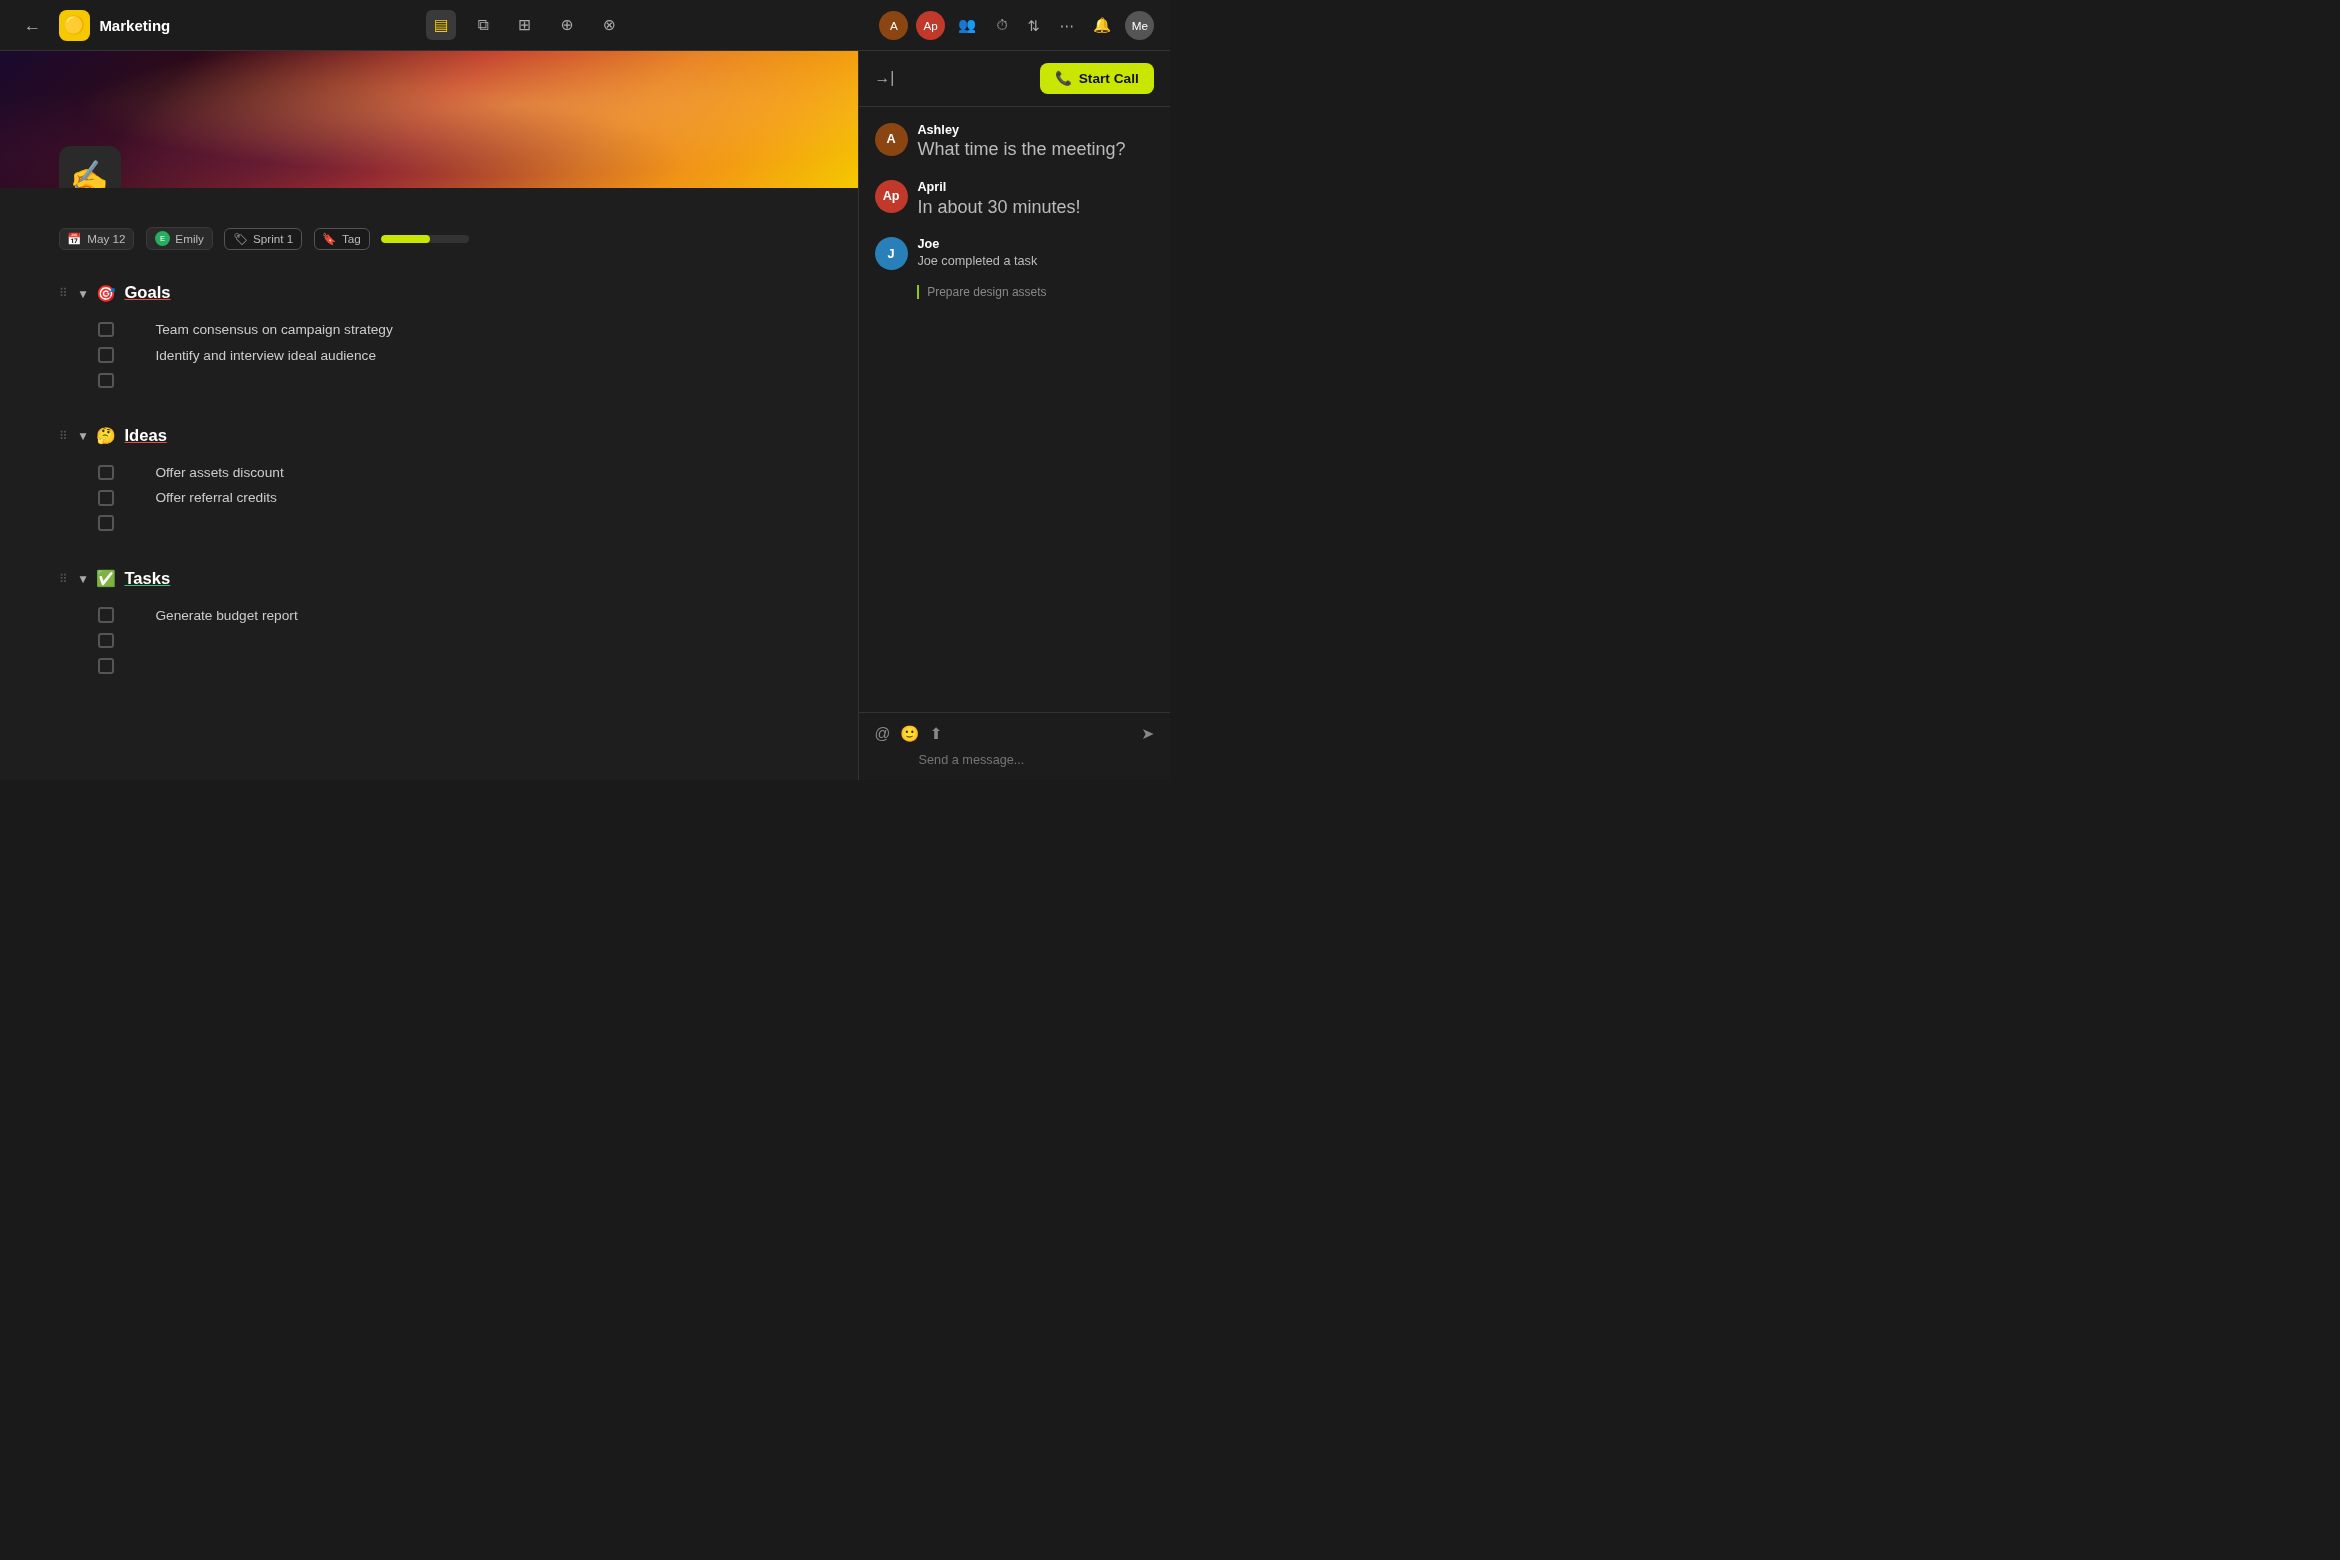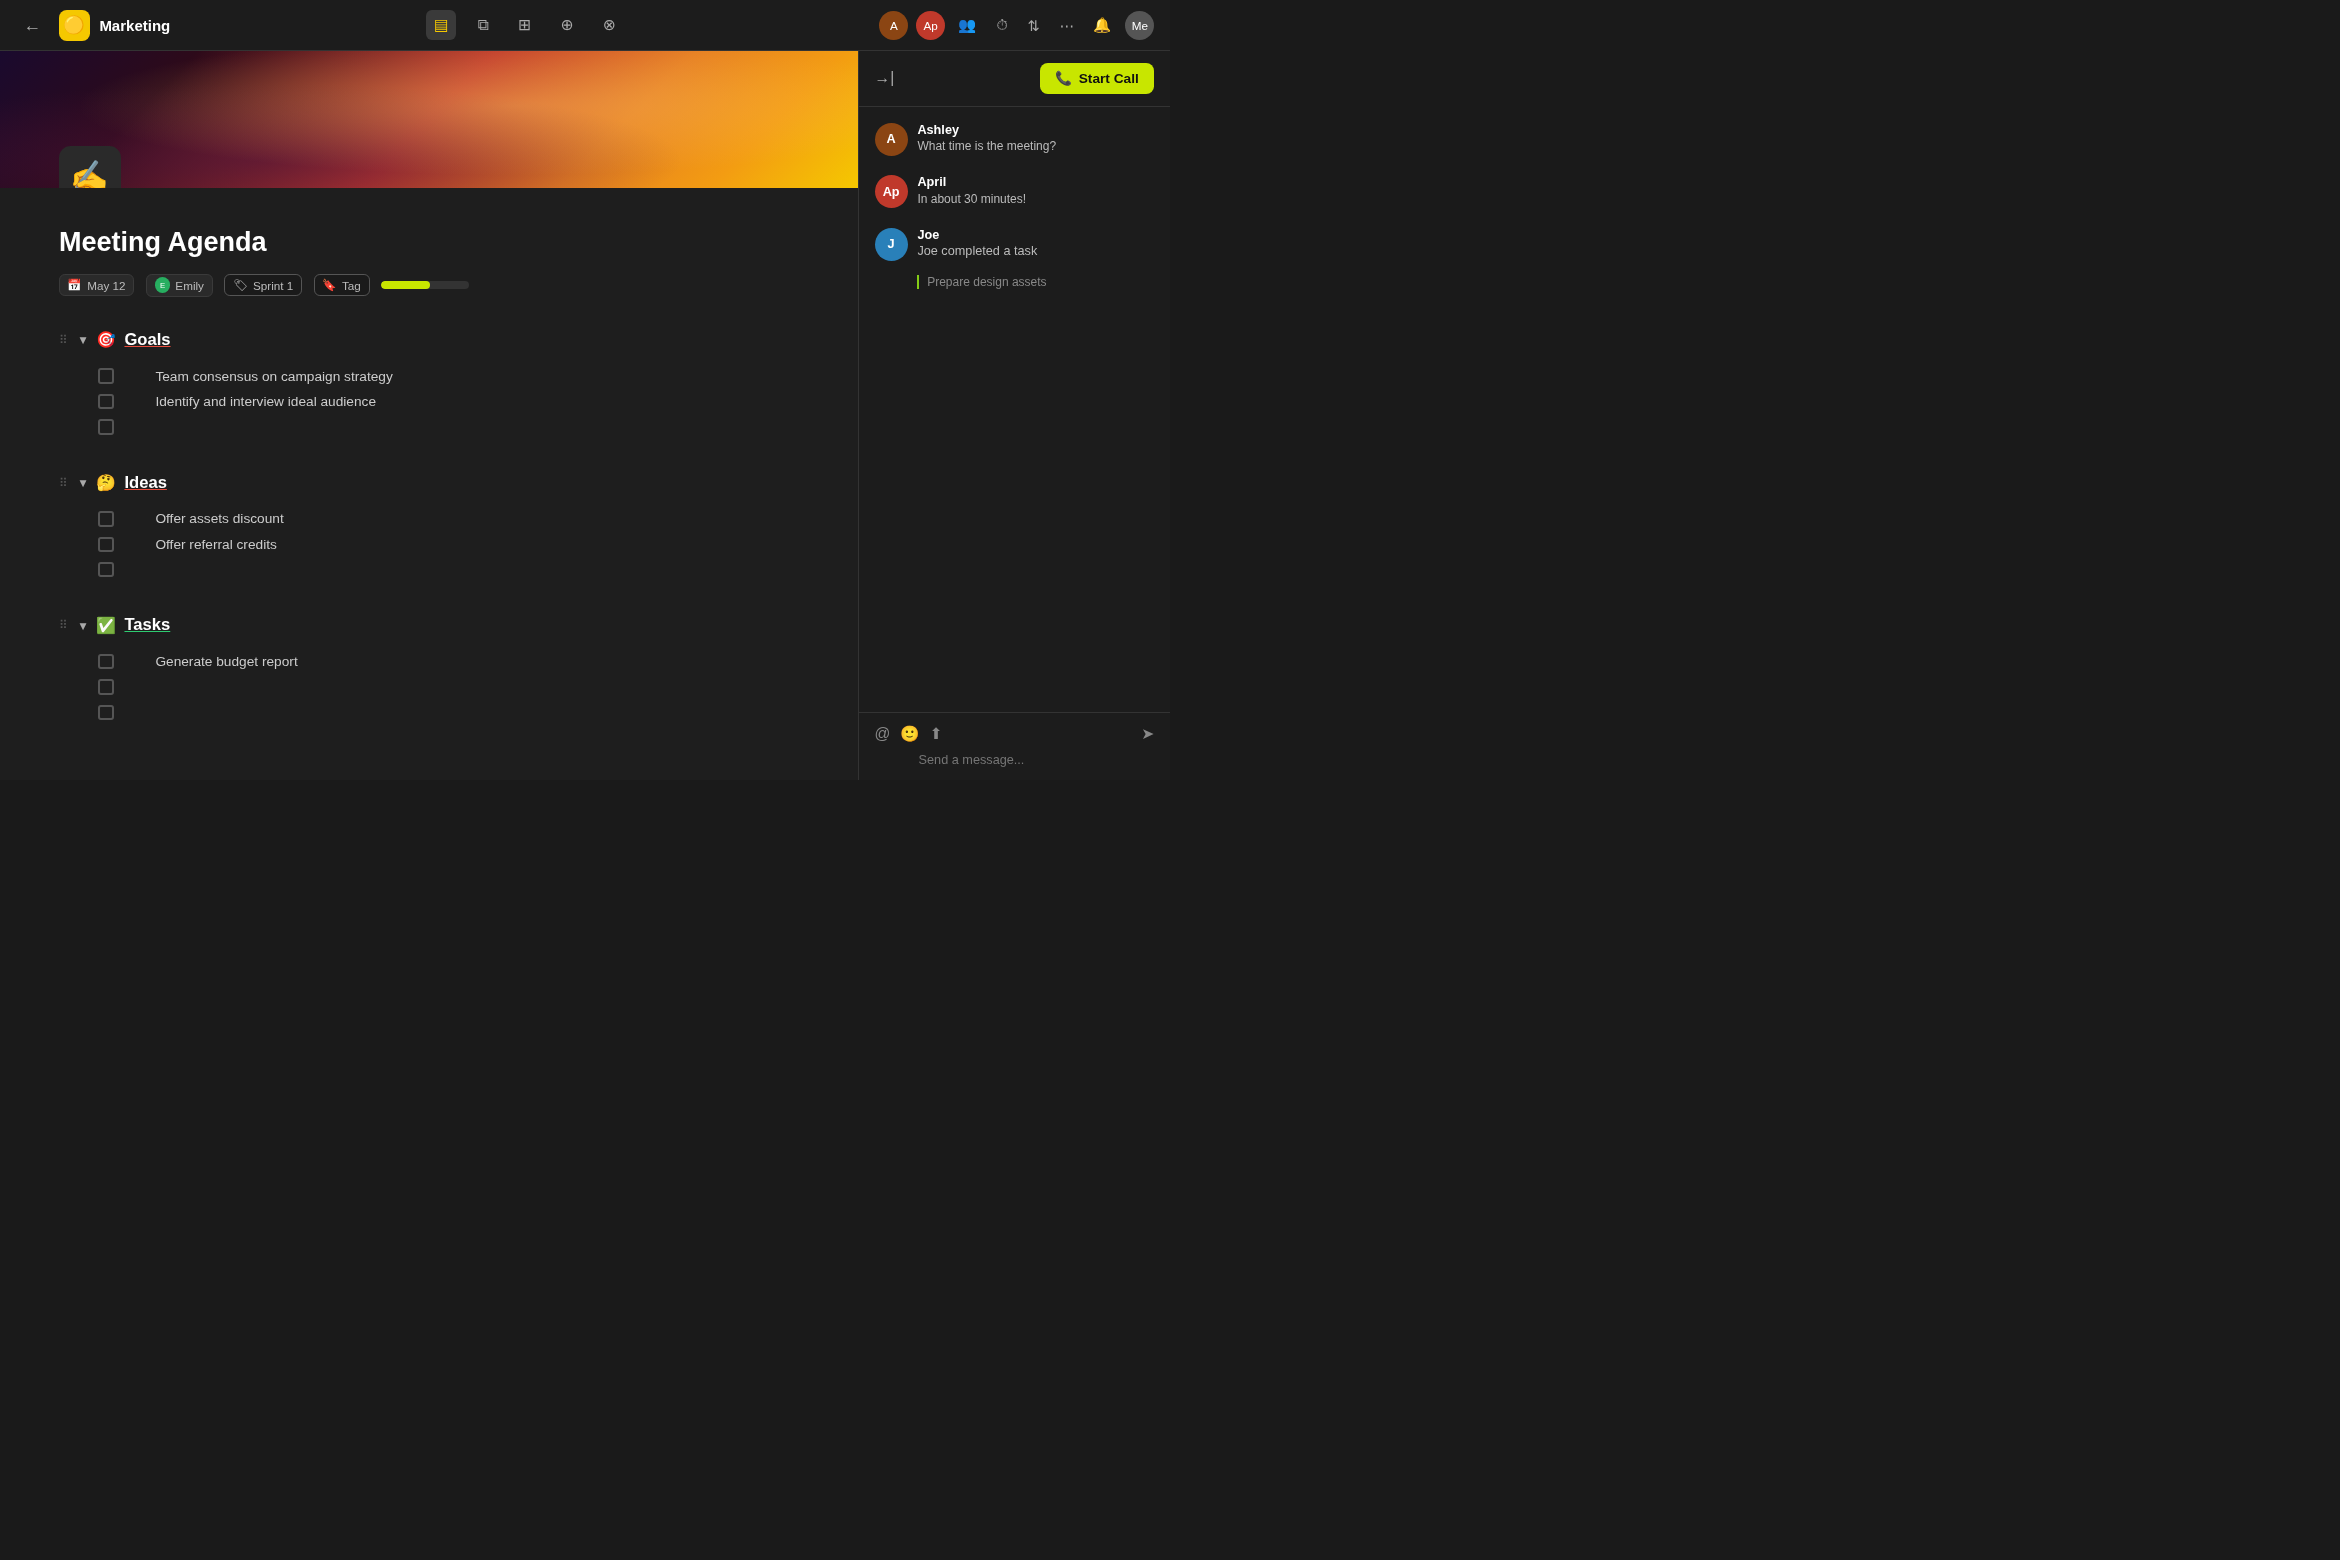--- a/index.html
+++ b/index.html
@@ -323,21 +323,21 @@
       color: #fff;
     }
     .chat-content {}
     .chat-name {
       font-size: 12.7px;
       font-weight: 600;
       color: #fff;
       margin-bottom: 2.9px;
     }
     .chat-text {
-      font-size: 12px;
+      font-size: 18px;
       color: #bbb;
     }
     .chat-task {
       font-size: 12.7px;
       color: #bbb;
     }
     .chat-task-title {
       font-size: 12px;
       color: #888;
       border-left: 2px solid #84cc16;
@@ -416,21 +416,20 @@
 </div>
 
 <div class="main-layout">
 
   <div class="content-area">
     <div class="hero-banner">
       <div class="page-icon">✍️</div>
     </div>
 
     <div class="page-body">
-      <h1 class="page-title">Meeting Agenda</h1>
 
       <div class="page-meta">
         <div class="meta-badge">
           <span>📅</span>
           <span>May 12</span>
         </div>
         <div class="meta-badge">
           <div class="avatar-tiny avatar-emily" style="background:#27ae60; width:15.6px; height:15.6px; border-radius:50%; display:flex; align-items:center; justify-content:center; font-size:7.8px; color:#fff;">E</div>
           <span>Emily</span>
         </div>

